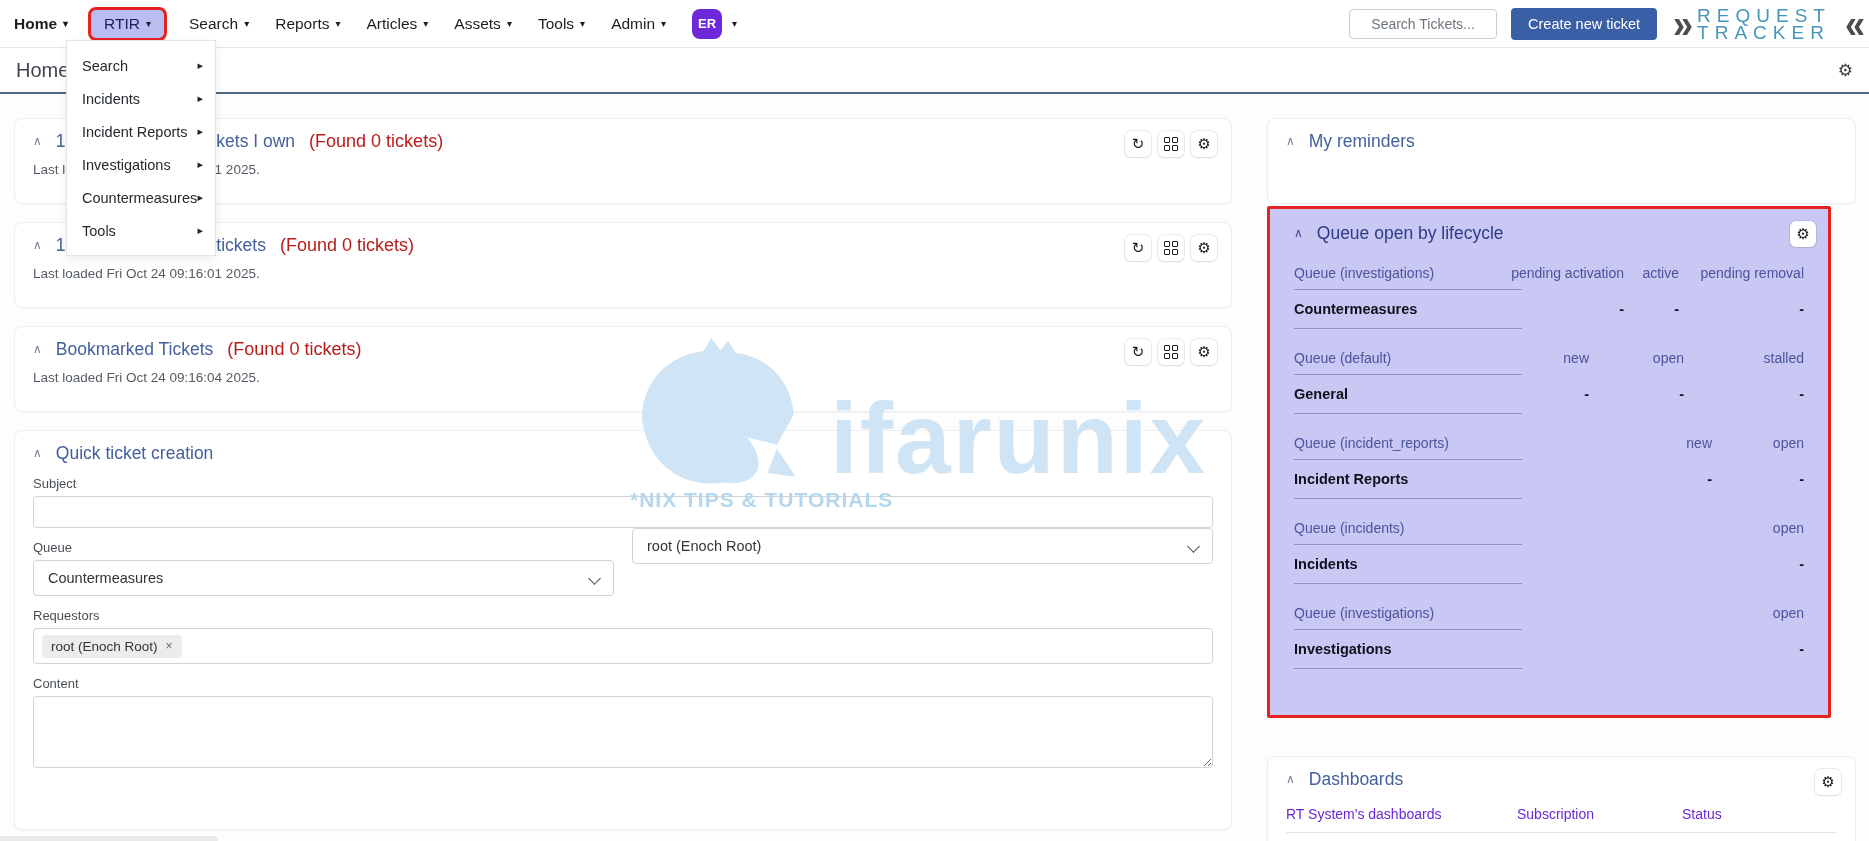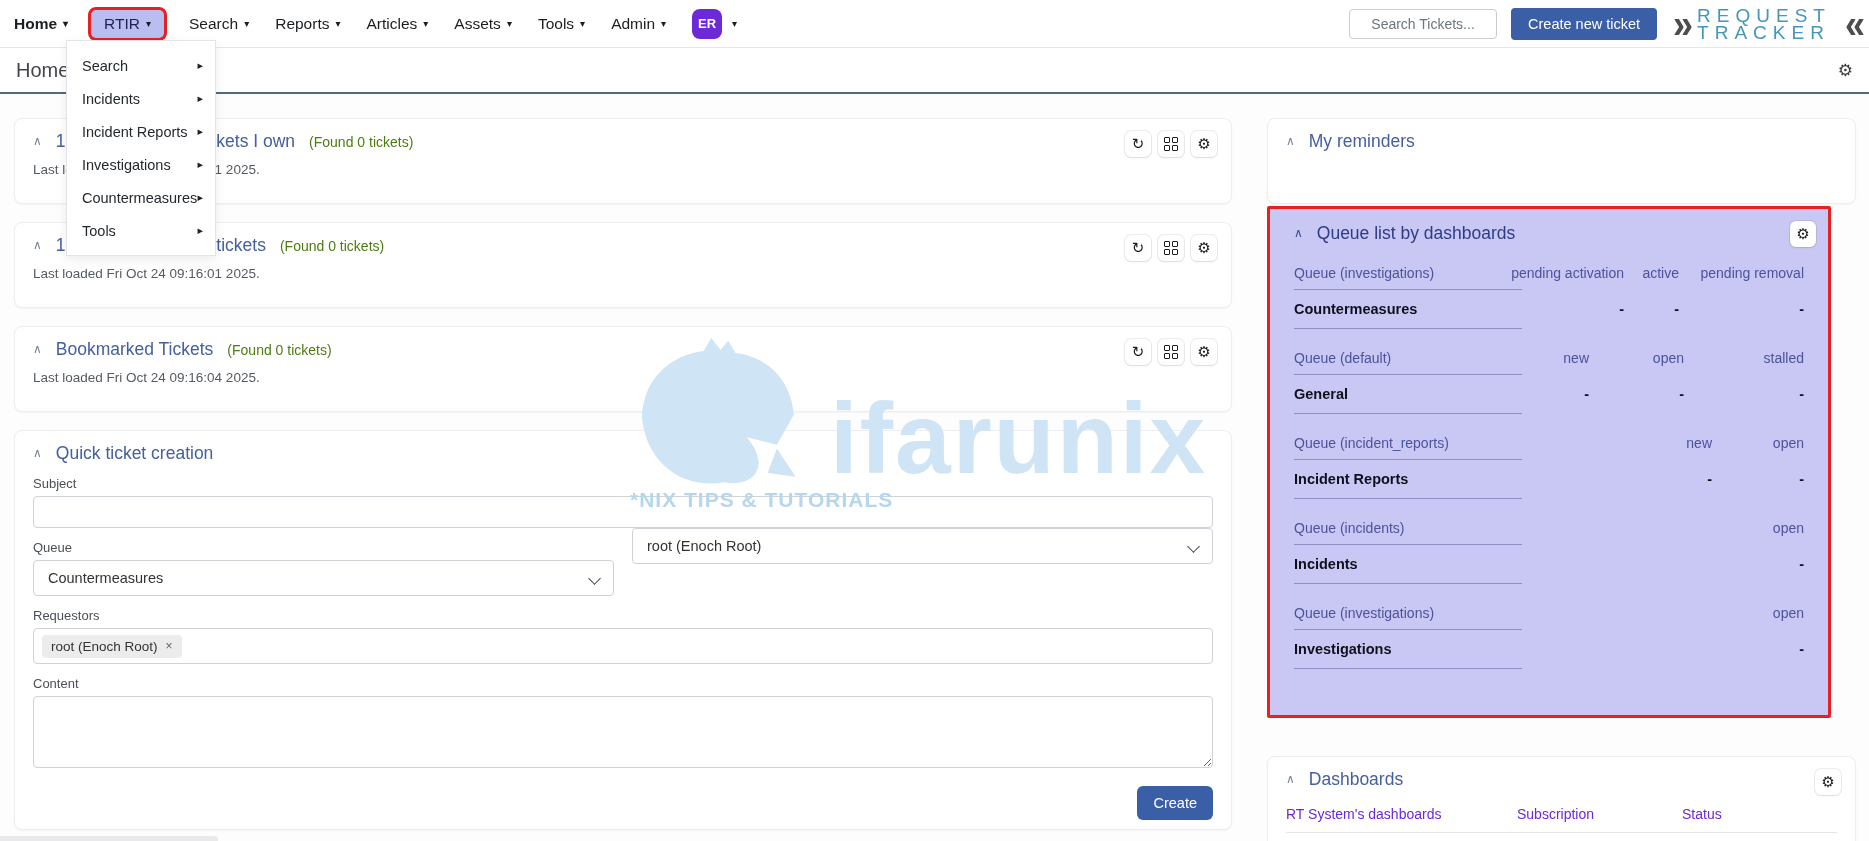--- a/index.html
+++ b/index.html
@@ -47,21 +47,21 @@
   .page-header .nav-spacer { flex:1; }
   .hdr-gear { font-size:17px; color:#3c3c3c; cursor:pointer; }
   .page-divider { position:absolute; left:0; top:92px; width:1869px; height:2px; background:#51687e; z-index:10; }
 
   
   .panel { position:absolute; background:#fff; border:1px solid #ededf2; border-radius:8px;
            box-shadow:0 1px 2px rgba(0,0,0,.04); padding:12px 18px; z-index:2; }
   .panel-titlerow { display:flex; align-items:baseline; gap:14px; }
   .collapse-chevron { color:#76849c; font-size:12px; cursor:pointer; position:relative; top:-2px; }
   .panel-title { font-size:17.5px; color:#44609f; font-weight:500; cursor:pointer; }
-  .panel-found { font-size:14px; color:#4d7c0f; }
+  .panel-found { font-size:18px; color:#b91c1c; }
   .last-loaded { margin-top:10px; font-size:13.5px; color:#555b63; }
   .panel-icons { position:absolute; top:12px; right:14px; display:flex; gap:7px; }
   .icon-btn { width:26px; height:26px; background:#fff; border-radius:6px;
               box-shadow:0 0 0 1px rgba(0,0,0,.07), 0 1px 2px rgba(0,0,0,.08);
               display:flex; align-items:center; justify-content:center; cursor:pointer; color:#1c1c1c; }
   .icon-refresh { font-size:15px; }
   .icon-gear { font-size:15px; }
   .grid-icon { display:grid; grid-template-columns:6px 6px; grid-template-rows:6px 6px; gap:2px; }
   .grid-icon i { border:1.5px solid #1c1c1c; border-radius:1px; }
 
@@ -289,36 +289,33 @@
     </div>
     <div class="form-label">Requestors</div>
     <div class="req-box">
       <span class="tag">
         <span>root (Enoch Root)</span>
         <span class="tag-close">×</span>
       </span>
     </div>
     <div class="form-label">Content</div>
     <textarea class="content-area" style=""></textarea>
-    <div class="form-actions">
-      <button class="create-btn">Create</button>
-    </div>
   </section>
 
   <section class="panel" style="left:1267px; top:118px; width:589px; height:86px;">
     <div class="panel-titlerow">
       <span class="collapse-chevron">∧</span>
       <span class="panel-title">My reminders</span>
     </div>
   </section>
 
   <section class="queue-panel">
     <div class="panel-titlerow">
       <span class="collapse-chevron">∧</span>
-      <span class="panel-title">Queue list by dashboards</span>
+      <span class="panel-title">Queue open by lifecycle</span>
     </div>
     <span class="icon-btn qgear">
         <span class="icon-gear">⚙</span>
       </span>
 
     <div class="qtable">
       <div class="qrow qhead gt1">
         <span>Queue (investigations)</span>
         <span class="qcol">pending activation</span>
         <span class="qcol">active</span>

